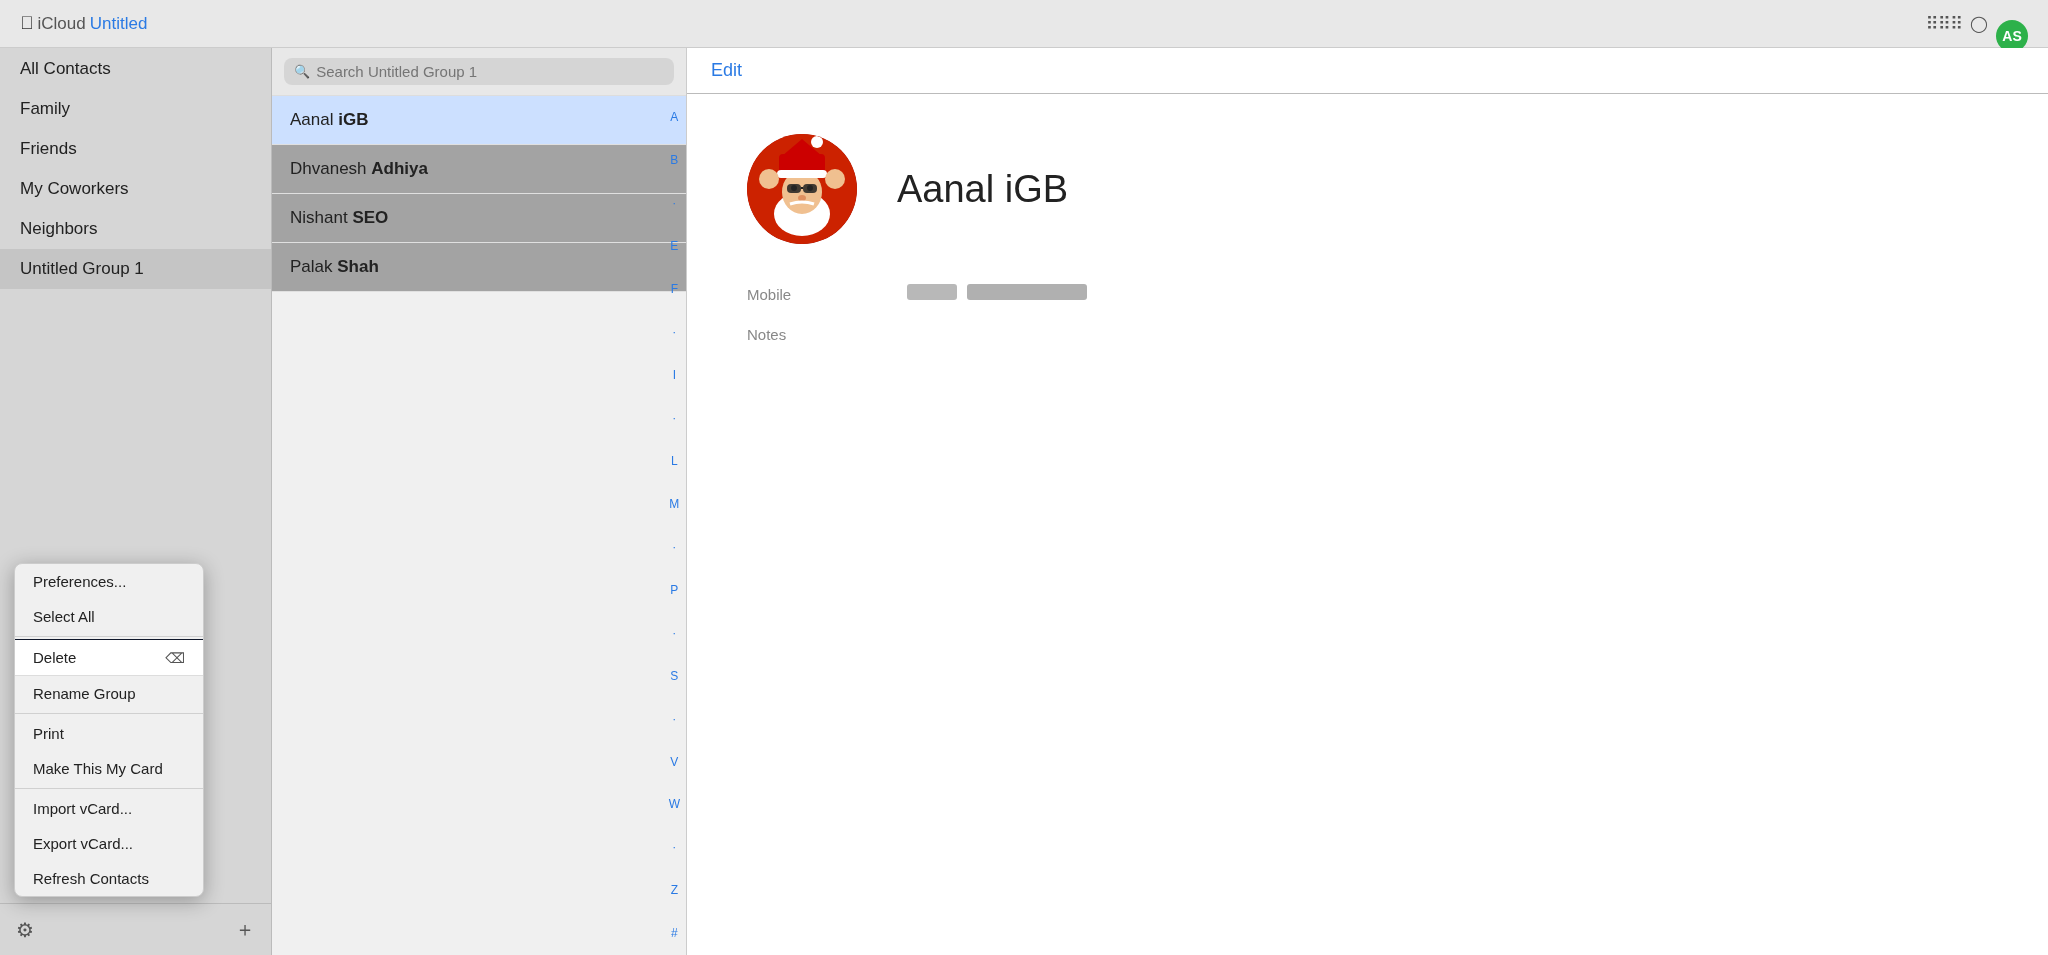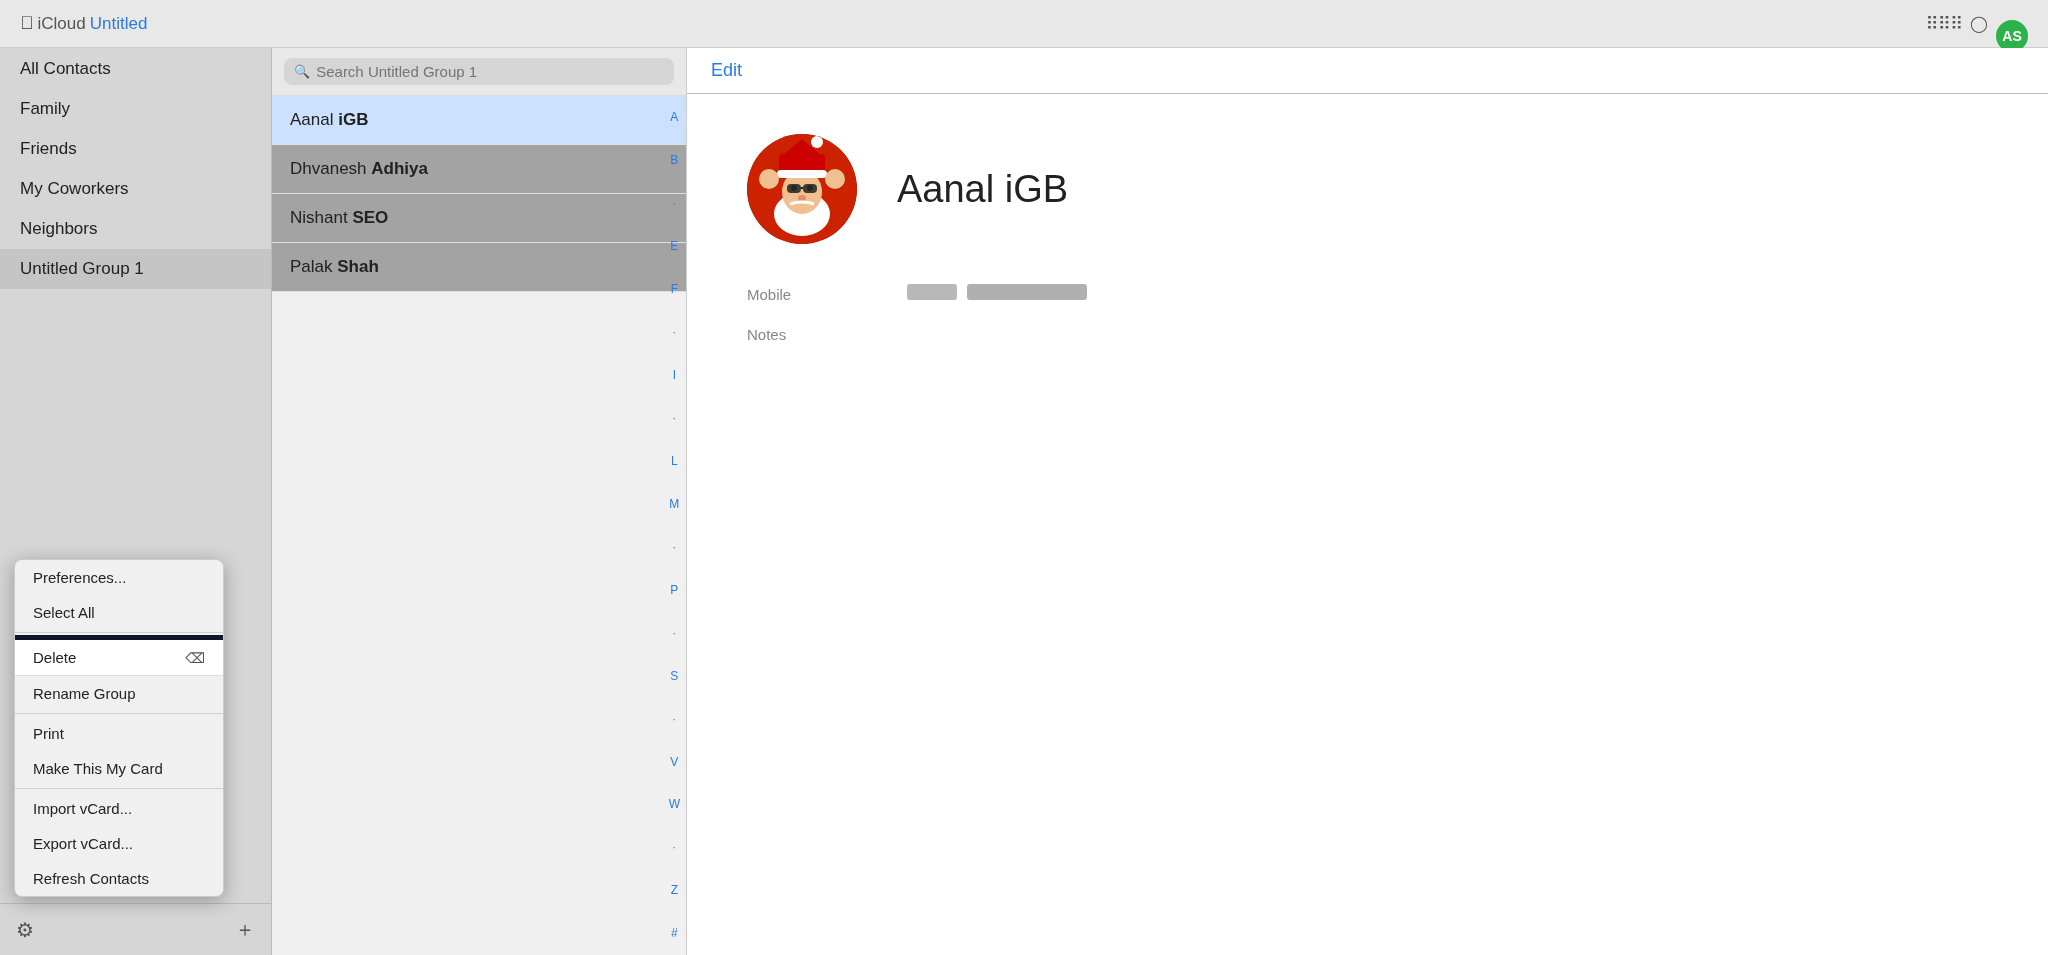--- a/index.html
+++ b/index.html
@@ -107,40 +107,40 @@
       display: flex;
       align-items: center;
       justify-content: center;
     }
 
     
     .context-menu {
       position: absolute;
       left: 14px;
       bottom: 58px;
-      width: 210px;
+      width: 190px;
       background: #f0f0f0;
       border-radius: 8px;
       box-shadow: 0 4px 20px rgba(0,0,0,0.3);
       z-index: 100;
       overflow: hidden;
       border: 1px solid #ccc;
     }
     .context-menu-item {
       padding: 9px 18px;
       font-size: 15px;
       color: #222;
       cursor: pointer;
       display: flex;
       align-items: center;
       justify-content: space-between;
     }
     .context-menu-item.highlighted {
       background: white;
-      border-top: 5px solid #0f172a;
+      border-top: 1px solid #0f172a;
       border-bottom: 1px solid #ddd;
     }
     .context-menu-divider {
       height: 1px;
       background: #d0d0d0;
       margin: 2px 0;
     }
     .delete-icon-symbol {
       font-size: 14px;
       color: #555;

